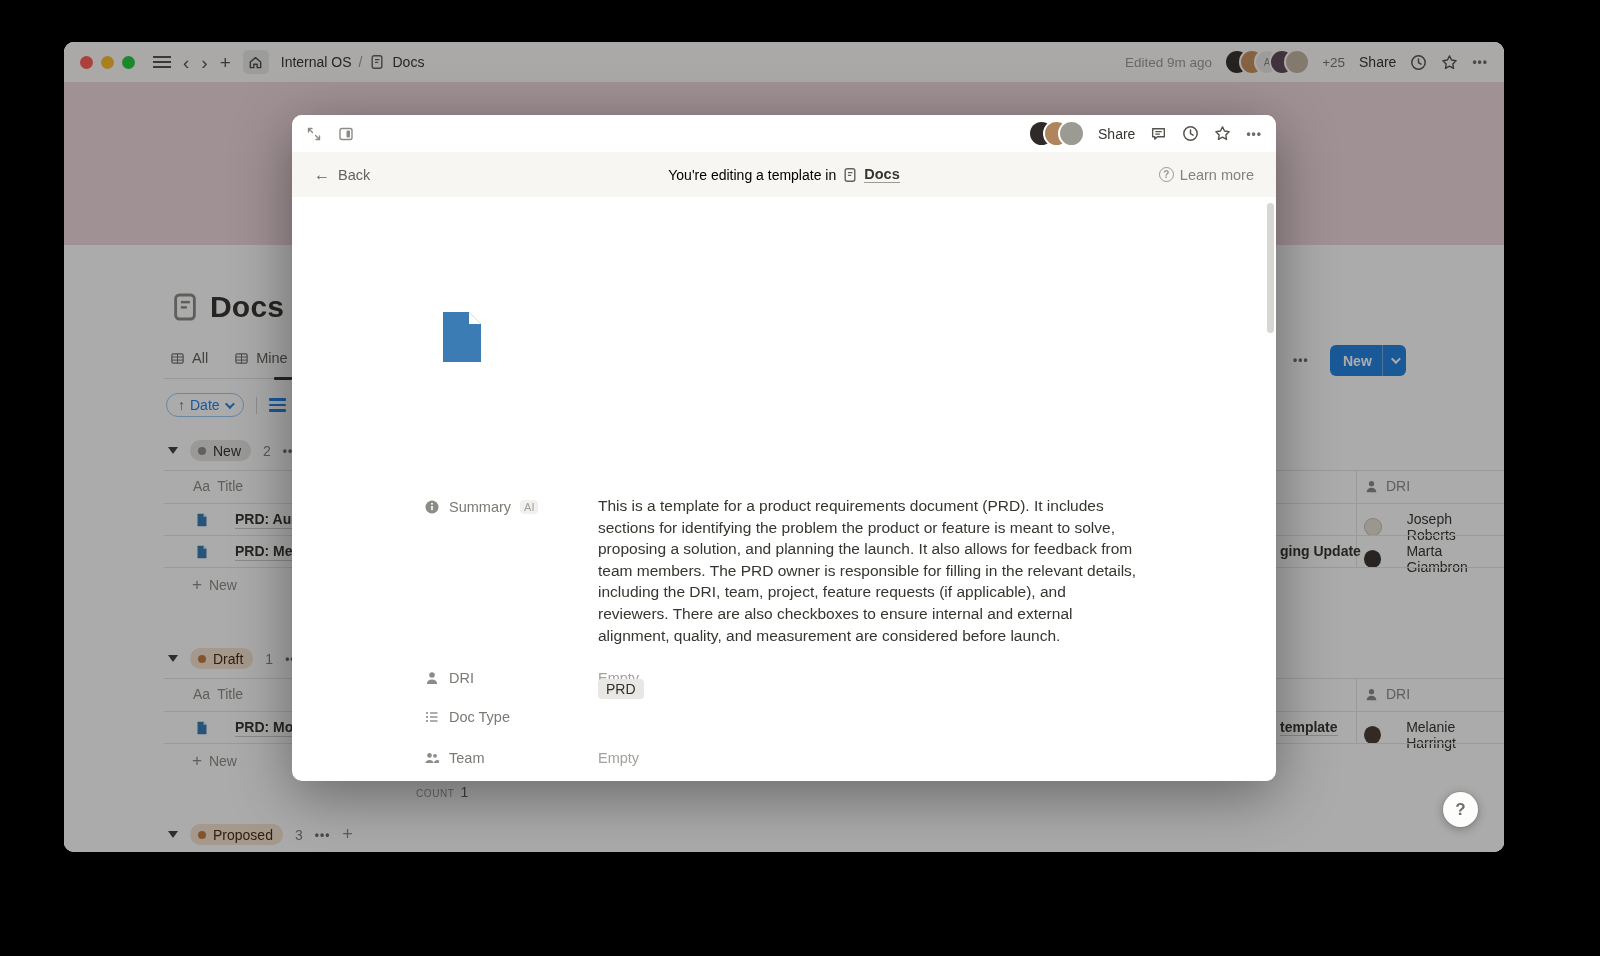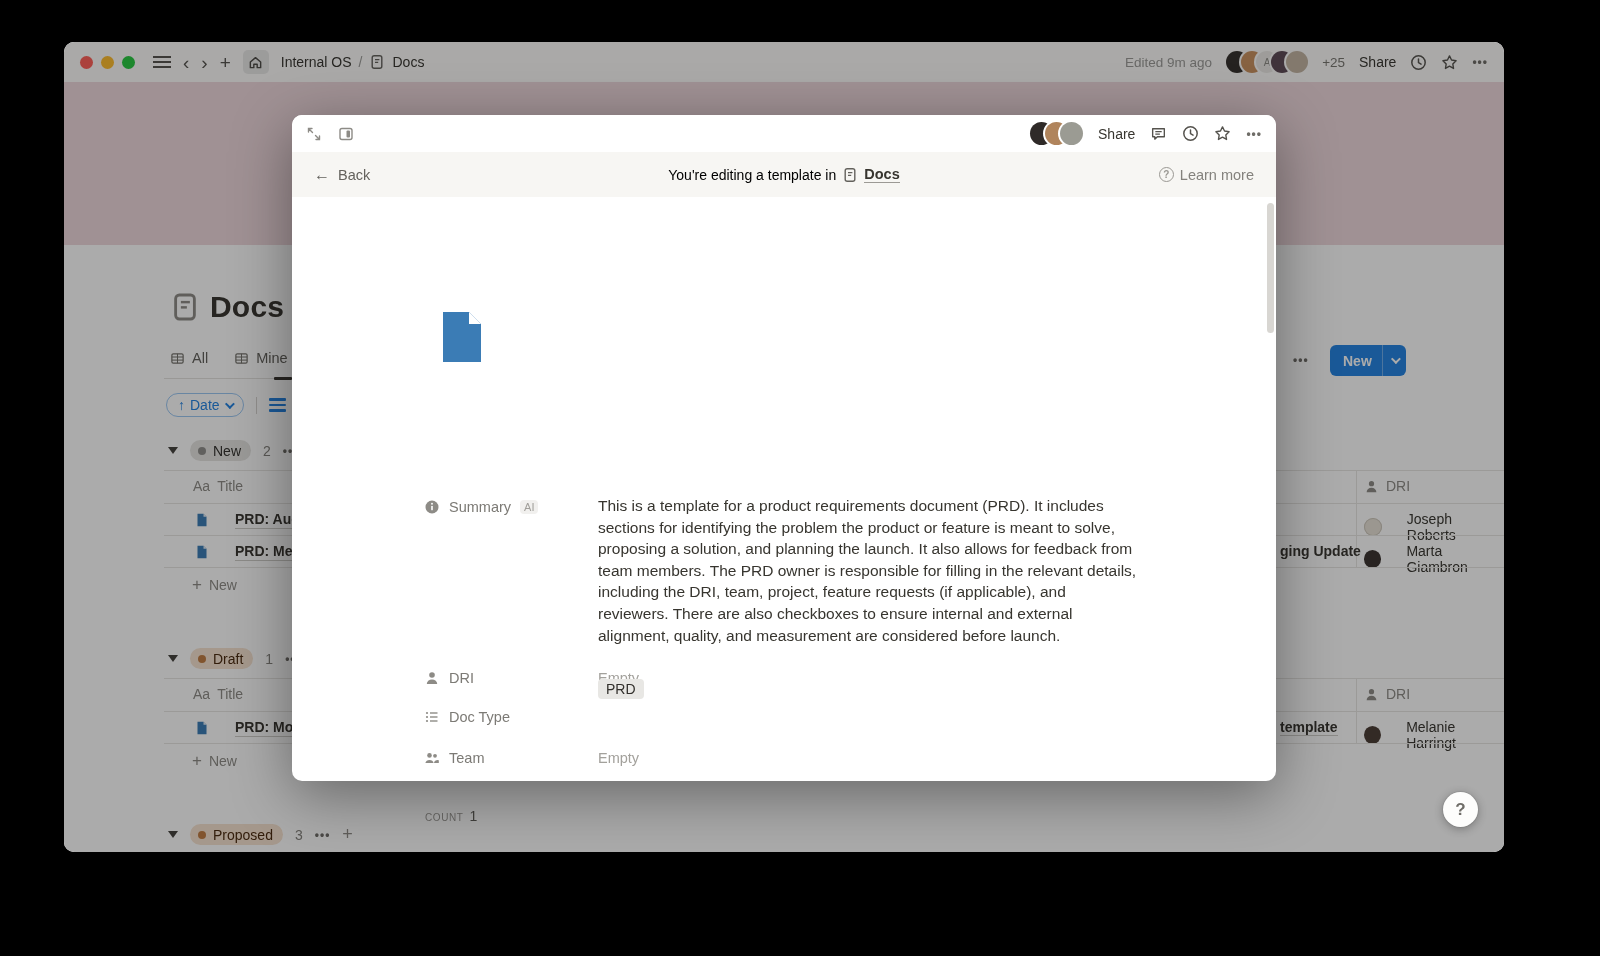--- a/index.html
+++ b/index.html
@@ -257,21 +257,21 @@
           <path d="M3.5 1.8 H9.5 L12.5 4.8 V14.2 H3.5 Z" fill="#3b7cb5"></path>
           <path d="M9.5 1.8 L12.5 4.8 H9.5 Z" fill="#fff" opacity=".85"></path>
         </svg>
       <span class="row-title">PRD: Mobil</span>
     </div>
     <div class="pg hline" style="left:100px; top:701px; width:128px;"></div>
     <div class="pg add-new" style="left:128px; top:709px;">
       <span style="font-size:17px;">+</span>
       <span>New</span>
     </div>
-    <div class="pg count-foot" style="left:361px; top:742px;margin-top:24px;">
+    <div class="pg count-foot" style="left:352px; top:742px;">
       <span class="count-lbl">COUNT</span>
       <span class="count-val">1</span>
     </div>
 
     <div class="pg grp-row" style="left:104px; top:782px;">
       <span class="tri"></span>
       <span class="pill pill-tan">
           <span class="dot"></span>
           <span>Proposed</span>
         </span>

